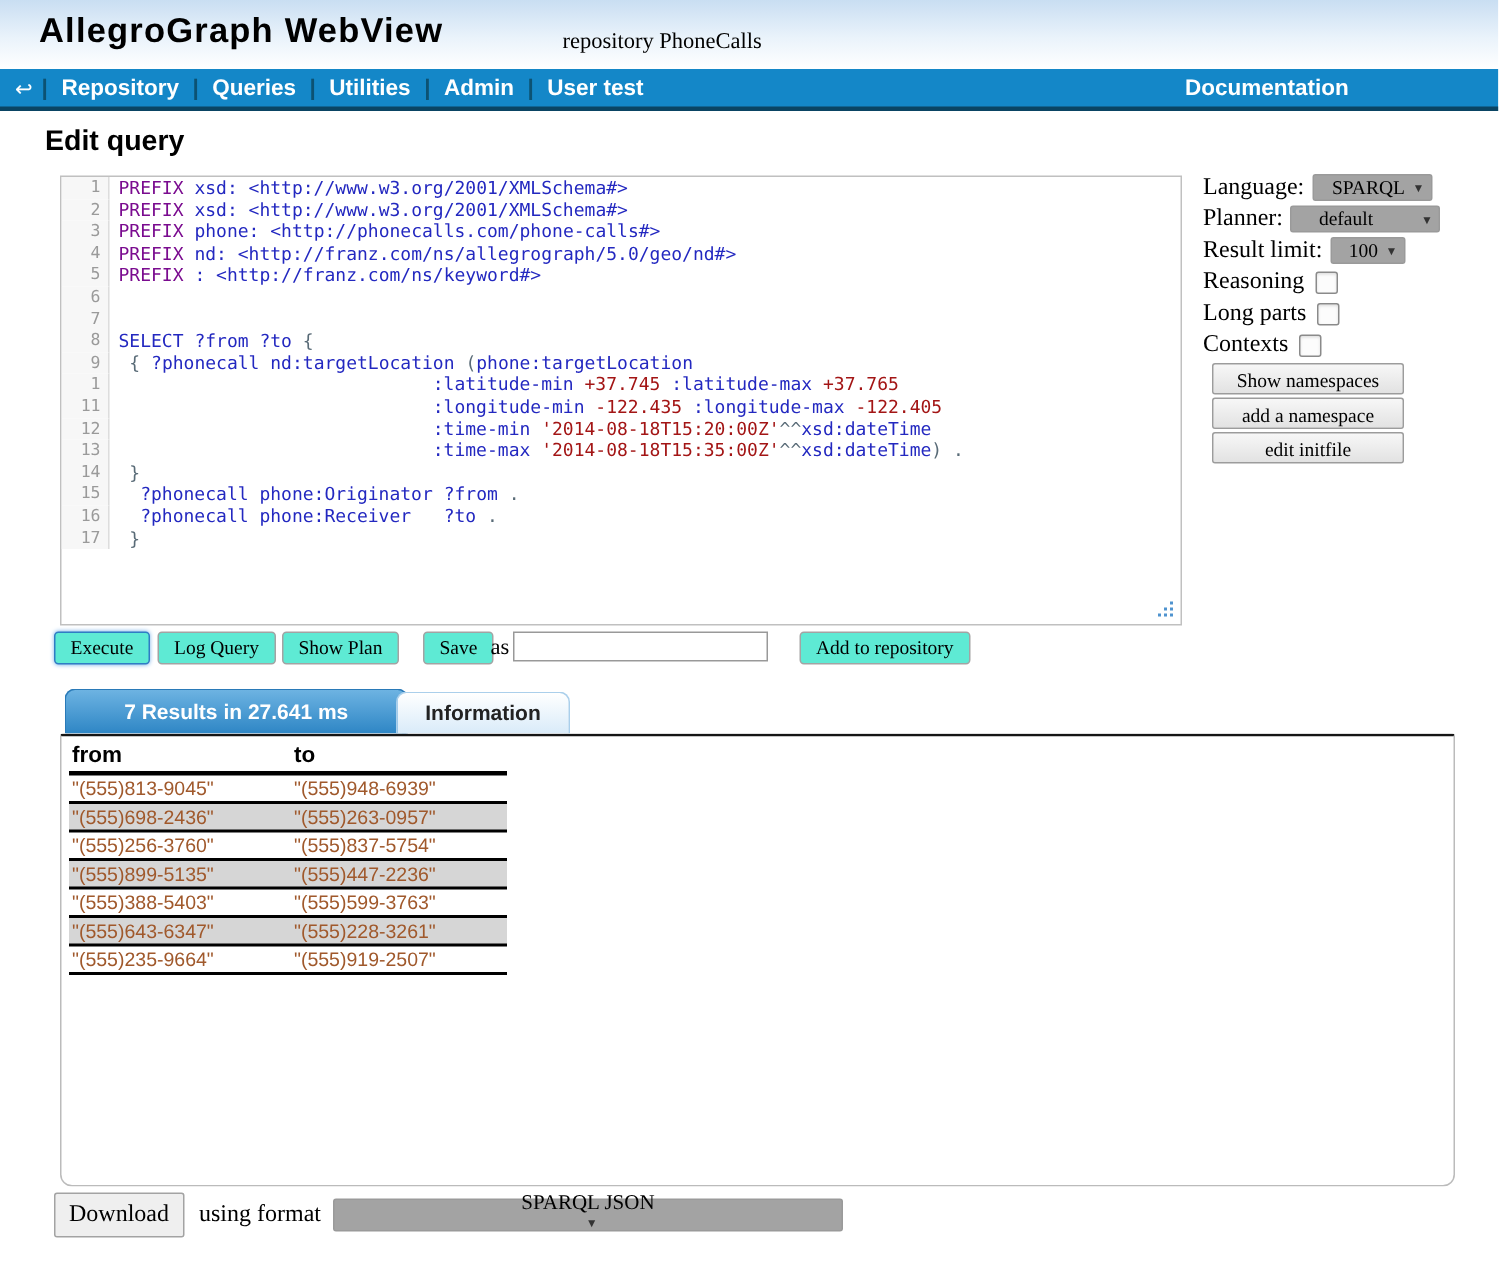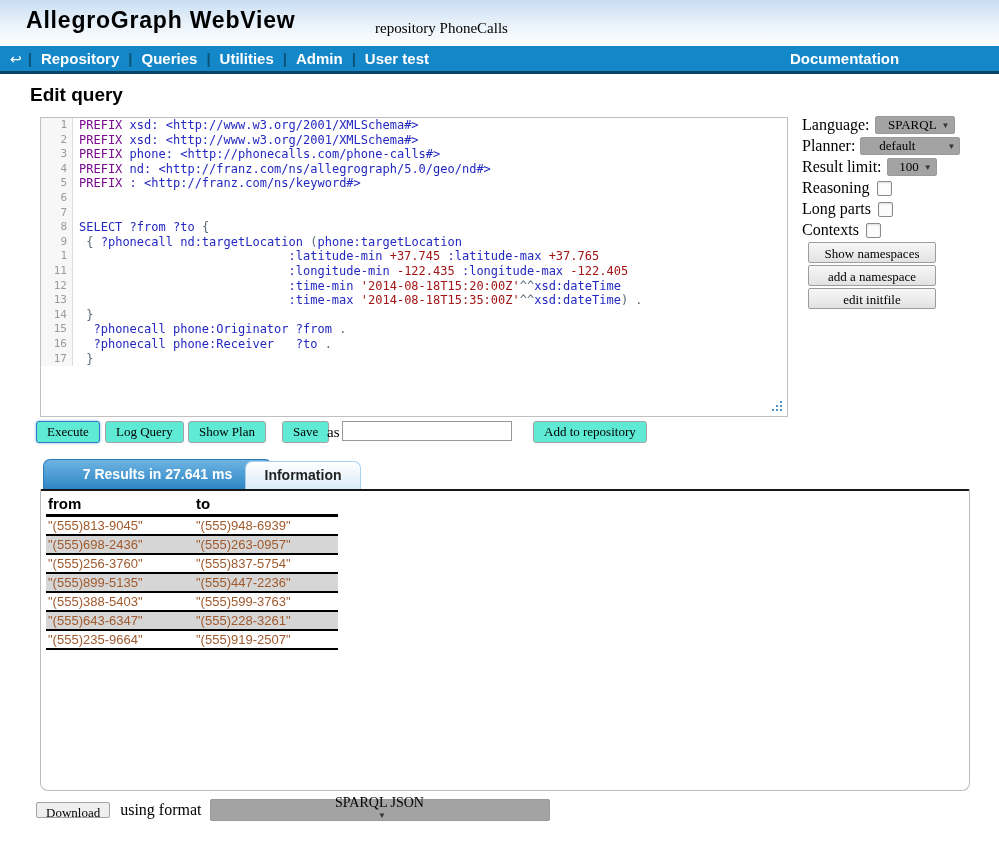--- a/index.html
+++ b/index.html
@@ -72,43 +72,43 @@
   .as-label { position:absolute; left:291px; top:3px; font-size:15px; }
   .save-name-input { position:absolute; left:306px; top:0; width:170px; height:20px;
                      border:1px solid #999; box-sizing:border-box; font-size:13px; padding:0 3px; }
   .btn-addrepo { left:497px; }
 
   
   .tab-results { position:absolute; left:43px; top:459px; width:229px; height:30px;
                  border-radius:7px 7px 0 0; background:linear-gradient(#6db3e2,#2e86c5);
                  border:1px solid #2a7ab8; border-bottom:none; box-sizing:border-box;
                  color:#fff; font-weight:bold; font-size:14px; text-align:center; line-height:29px; }
-  .tab-info { position:absolute; left:245px; top:461px; width:116px; height:28px;
+  .tab-info { position:absolute; left:264px; top:461px; width:116px; height:28px;
               border-radius:7px 7px 0 0; background:linear-gradient(#ffffff,#d9ebf9);
               border:1px solid #aacfeb; border-bottom:none; box-sizing:border-box;
               color:#222; font-weight:bold; font-size:14px; text-align:center; line-height:27px; }
 
   
   .panel { position:absolute; left:40px; top:489px; width:930px; height:302px;
            border:1px solid #bbb; border-top:2px solid #151515; border-radius:2px 2px 8px 8px;
            box-sizing:border-box; background:#fff; }
   .rtable { position:absolute; left:5px; top:3px; border-collapse:collapse;
             font-family:"Liberation Sans", sans-serif; }
   .rtable th { text-align:left; font-size:15px; font-weight:bold; color:#000;
                border-bottom:3px solid #000; padding:1px 6px 2px 2px; }
   .rtable th.col-from { min-width:140px; } .rtable th.col-to { min-width:136px; }
   .rtable td { font-size:13px; color:#a0592c; border-bottom:2px solid #000;
                padding:1px 6px 1px 2px; height:14px; }
   .rtable tr.alt td { background:#d6d6d6; }
 
   
   .download-row { position:absolute; left:36px; top:798px; height:24px;
                   font-family:"Liberation Serif", serif; font-size:16px; display:flex; align-items:center; }
-  .btn-download { height:16px; background:#efefef; border:1px solid #a3a3a3; border-radius:2px;
-                  font-family:"Liberation Serif", serif; font-size:13px; padding:0 9px; line-height:20px;
+  .btn-download { height:30px; background:#efefef; border:1px solid #a3a3a3; border-radius:2px;
+                  font-family:"Liberation Serif", serif; font-size:16px; padding:0 9px; line-height:20px;
                   box-sizing:border-box; }
   .fmt-label { margin:0 8px 0 10px; }
   .sel-format { width:340px; height:22px; margin-left:0; font-size:14px;flex-direction:column; }
 </style>
 </head>
 <body>
 
 <div class="page">
 
   <div class="header">

